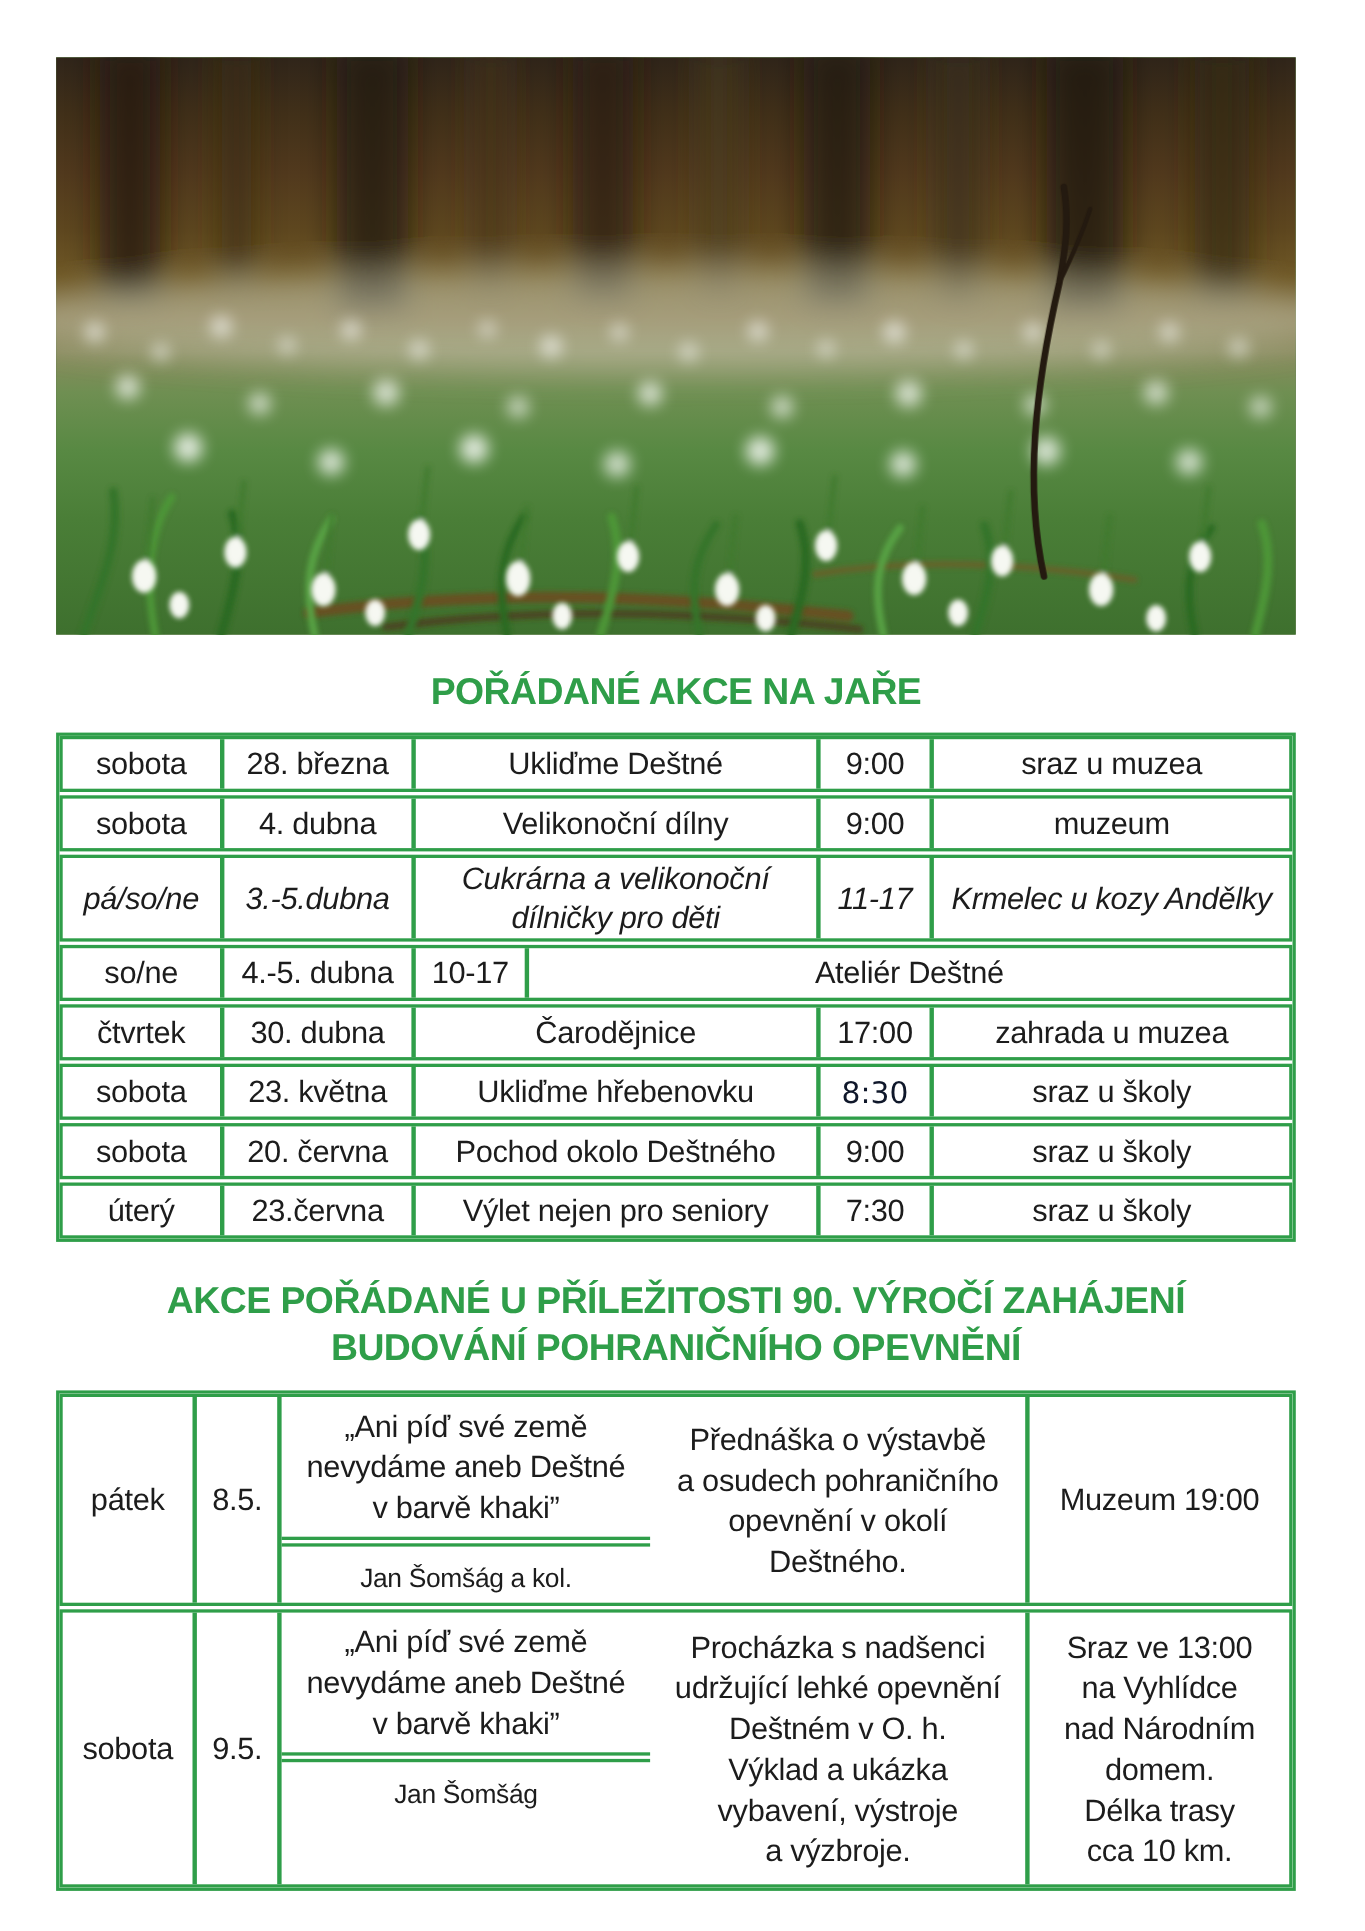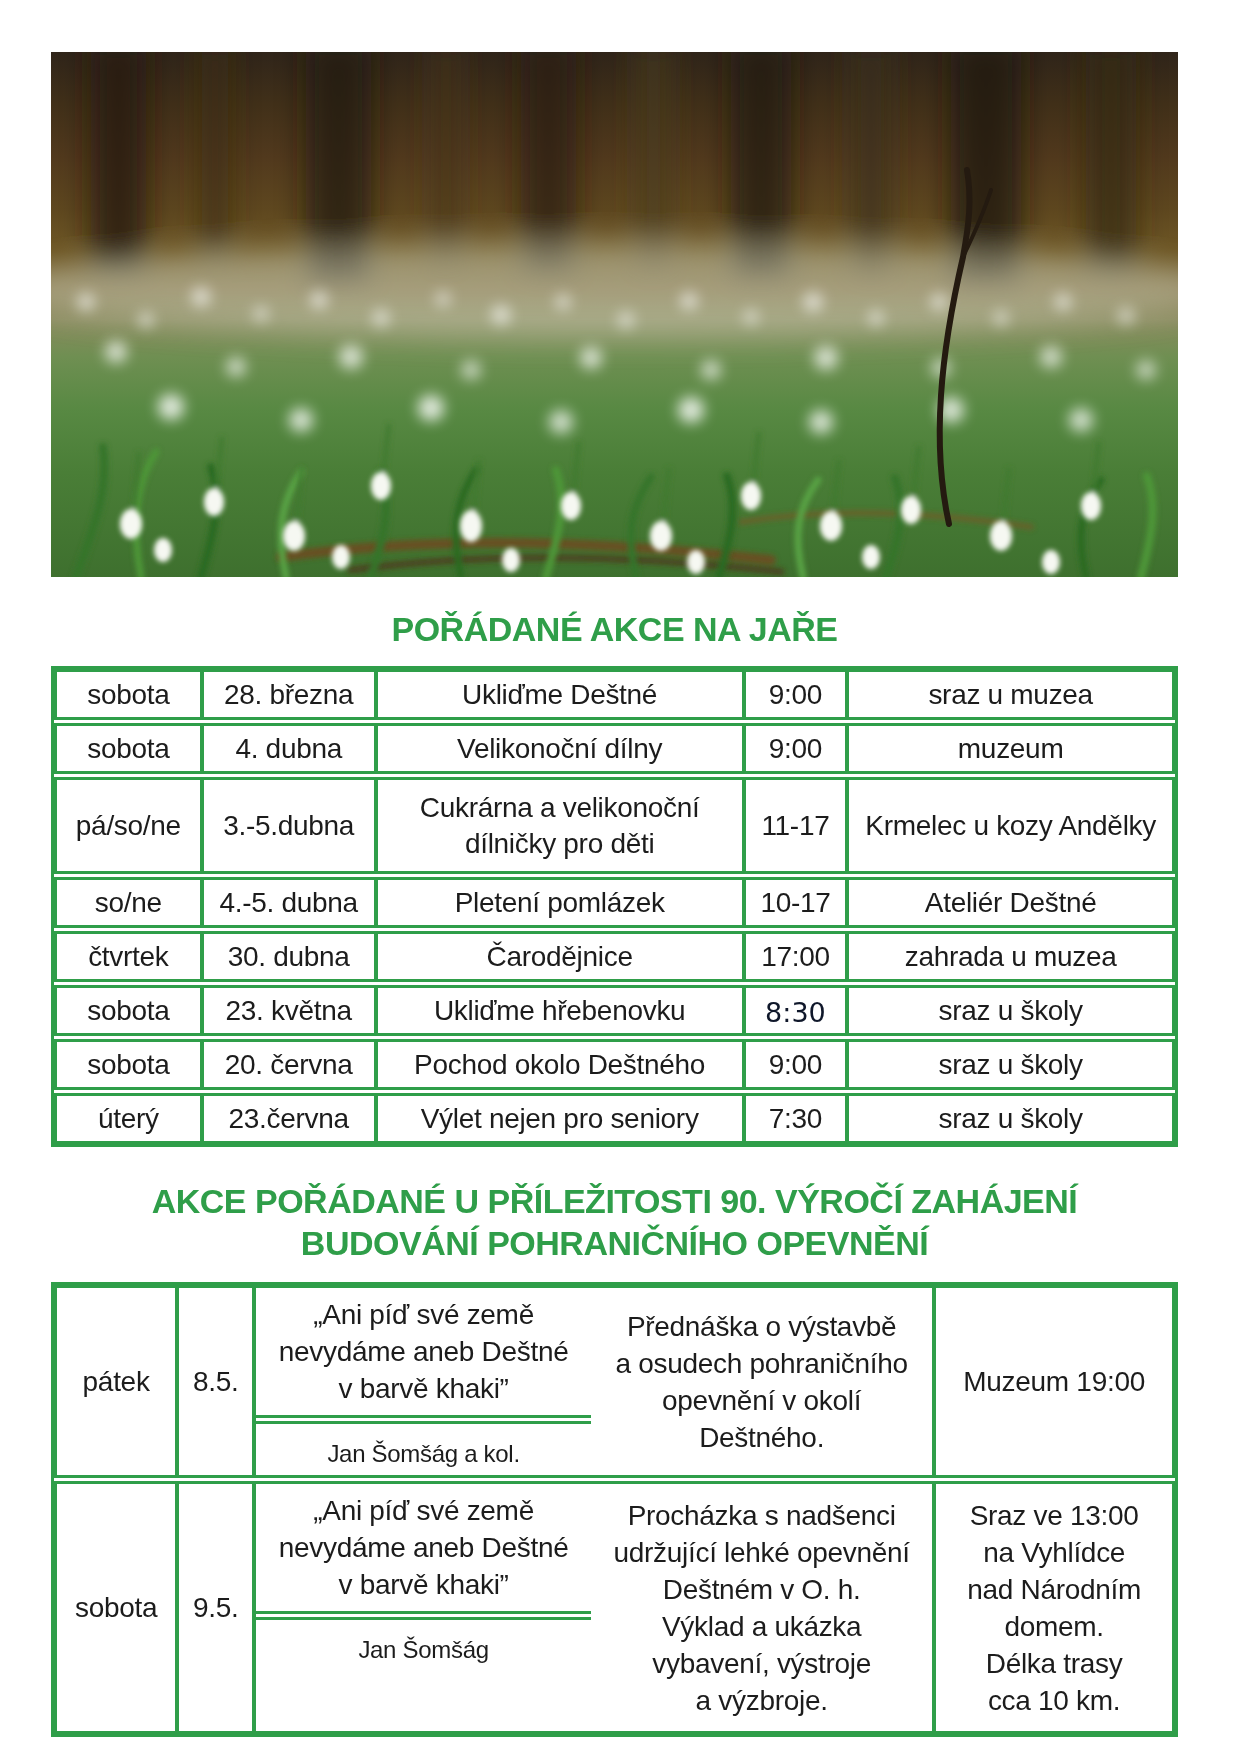--- a/index.html
+++ b/index.html
@@ -33,21 +33,21 @@
   .erow { display:flex; border:3px solid var(--green); background:#fff; }
   .cell {
     display:flex; align-items:center; justify-content:center;
     text-align:center; font-size:28px; line-height:36px;
     white-space:pre-line; padding:2px 8px; overflow:hidden;
   }
   .cell + .cell { border-left:4px solid var(--green); }
 
   
   .t1 .erow { height:51px; }
-  .t1 .erow.tall { height:97px; }
+  .t1 .erow.tall { height:79px;font-style:italic; }
   .t1 .c-day   { flex:0 0 12.8%; }
   .t1 .c-date  { flex:0 0 15.6%; }
   .t1 .c-event { flex:0 0 33.0%; }
   .t1 .c-time  { flex:0 0 9.3%;  }
   .t1 .c-place { flex:1; }
   .plain-time {
     font-family:"DejaVu Sans", sans-serif; letter-spacing:0; color:#0f172a;
     font-size:27px; align-items:flex-start; padding-top:7px;
   }
 
@@ -248,21 +248,20 @@
       <div class="cell c-date">3.-5.dubna</div>
       <div class="cell c-event">Cukrárna a velikonoční
 dílničky pro děti</div>
       <div class="cell c-time">11-17</div>
       <div class="cell c-place">Krmelec u kozy Andělky</div>
     </div>
 
     <div class="erow r3">
       <div class="cell c-day">so/ne</div>
       <div class="cell c-date">4.-5. dubna</div>
-      <div class="cell c-event">Pletení pomlázek</div>
       <div class="cell c-time">10-17</div>
       <div class="cell c-place">Ateliér Deštné</div>
     </div>
 
     <div class="erow r4">
       <div class="cell c-day">čtvrtek</div>
       <div class="cell c-date">30. dubna</div>
       <div class="cell c-event">Čarodějnice</div>
       <div class="cell c-time">17:00</div>
       <div class="cell c-place">zahrada u muzea</div>

